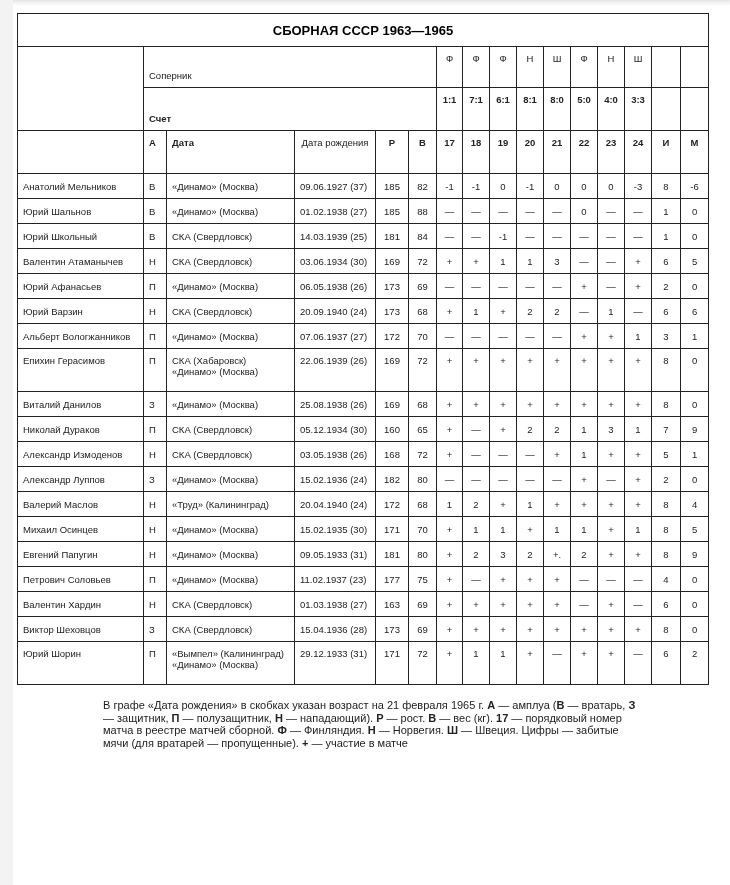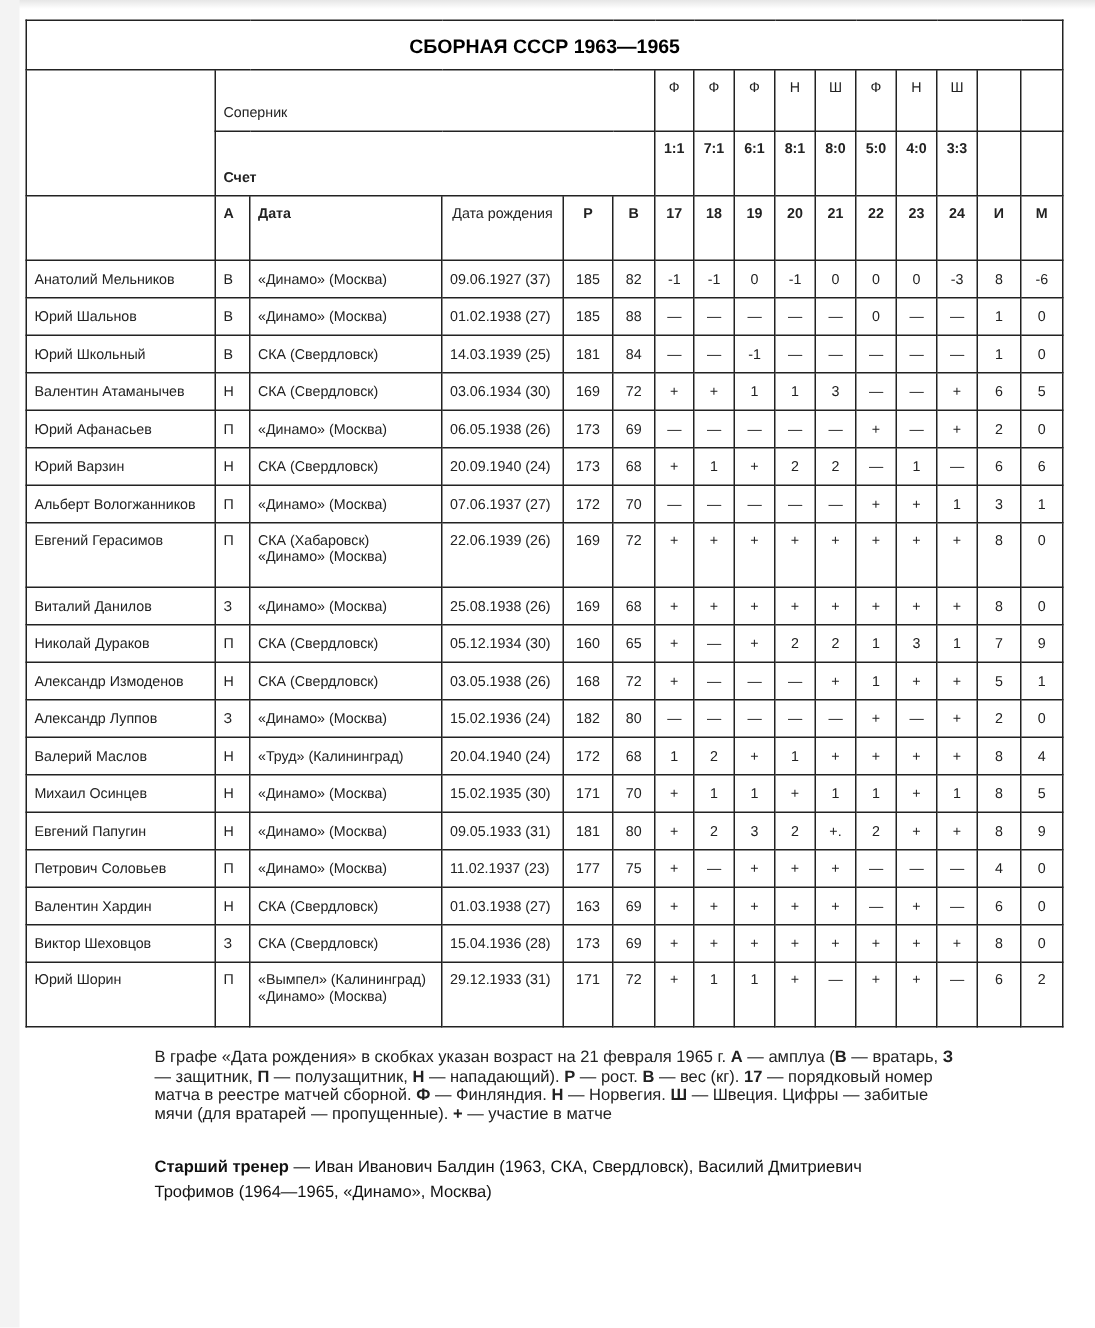--- a/index.html
+++ b/index.html
@@ -235,21 +235,21 @@
         <td class="c">—</td>
         <td class="c">—</td>
         <td class="c">—</td>
         <td class="c">+</td>
         <td class="c">+</td>
         <td class="c">1</td>
         <td class="c">3</td>
         <td class="c">1</td>
       </tr>
       <tr class="player tall">
-        <td>Евгений Герасимов</td>
+        <td>Епихин Герасимов</td>
         <td>П</td>
         <td>
           <div>СКА (Хабаровск)</div>
           <div>«Динамо» (Москва)</div>
         </td>
         <td>22.06.1939 (26)</td>
         <td class="c">169</td>
         <td class="c">72</td>
         <td class="c">+</td>
         <td class="c">+</td>
@@ -464,14 +464,13 @@
         <td class="c">2</td>
       </tr>
     </tbody>
 </table>
 
 <div class="notes">
   <span>В графе «Дата рождения» в скобках указан возраст на 21 февраля 1965 г. </span><b>А</b><span> — амплуа (</span><b>В</b><span> — вратарь, </span><b>З</b><span> — защитник, </span><b>П</b><span> — полузащитник, </span><b>Н</b><span> — нападающий). </span><b>Р</b><span> — рост. </span><b>В</b><span> — вес (кг). </span><b>17</b><span> — порядковый номер матча в реестре матчей сборной. </span><b>Ф</b><span> — Финляндия. </span><b>Н</b><span> — Норвегия. </span><b>Ш</b><span> — Швеция. Цифры — забитые мячи (для вратарей — пропущенные). </span><b>+</b><span> — участие в матче</span>
 </div>
 
 <div class="staff">
-  <p class="line"><b>Старший тренер</b><span> — Иван Иванович Балдин (1963, СКА, Свердловск), Василий Дмитриевич Трофимов (1964—1965, «Динамо», Москва)</span></p>
 </div>
 
 </body></html>

